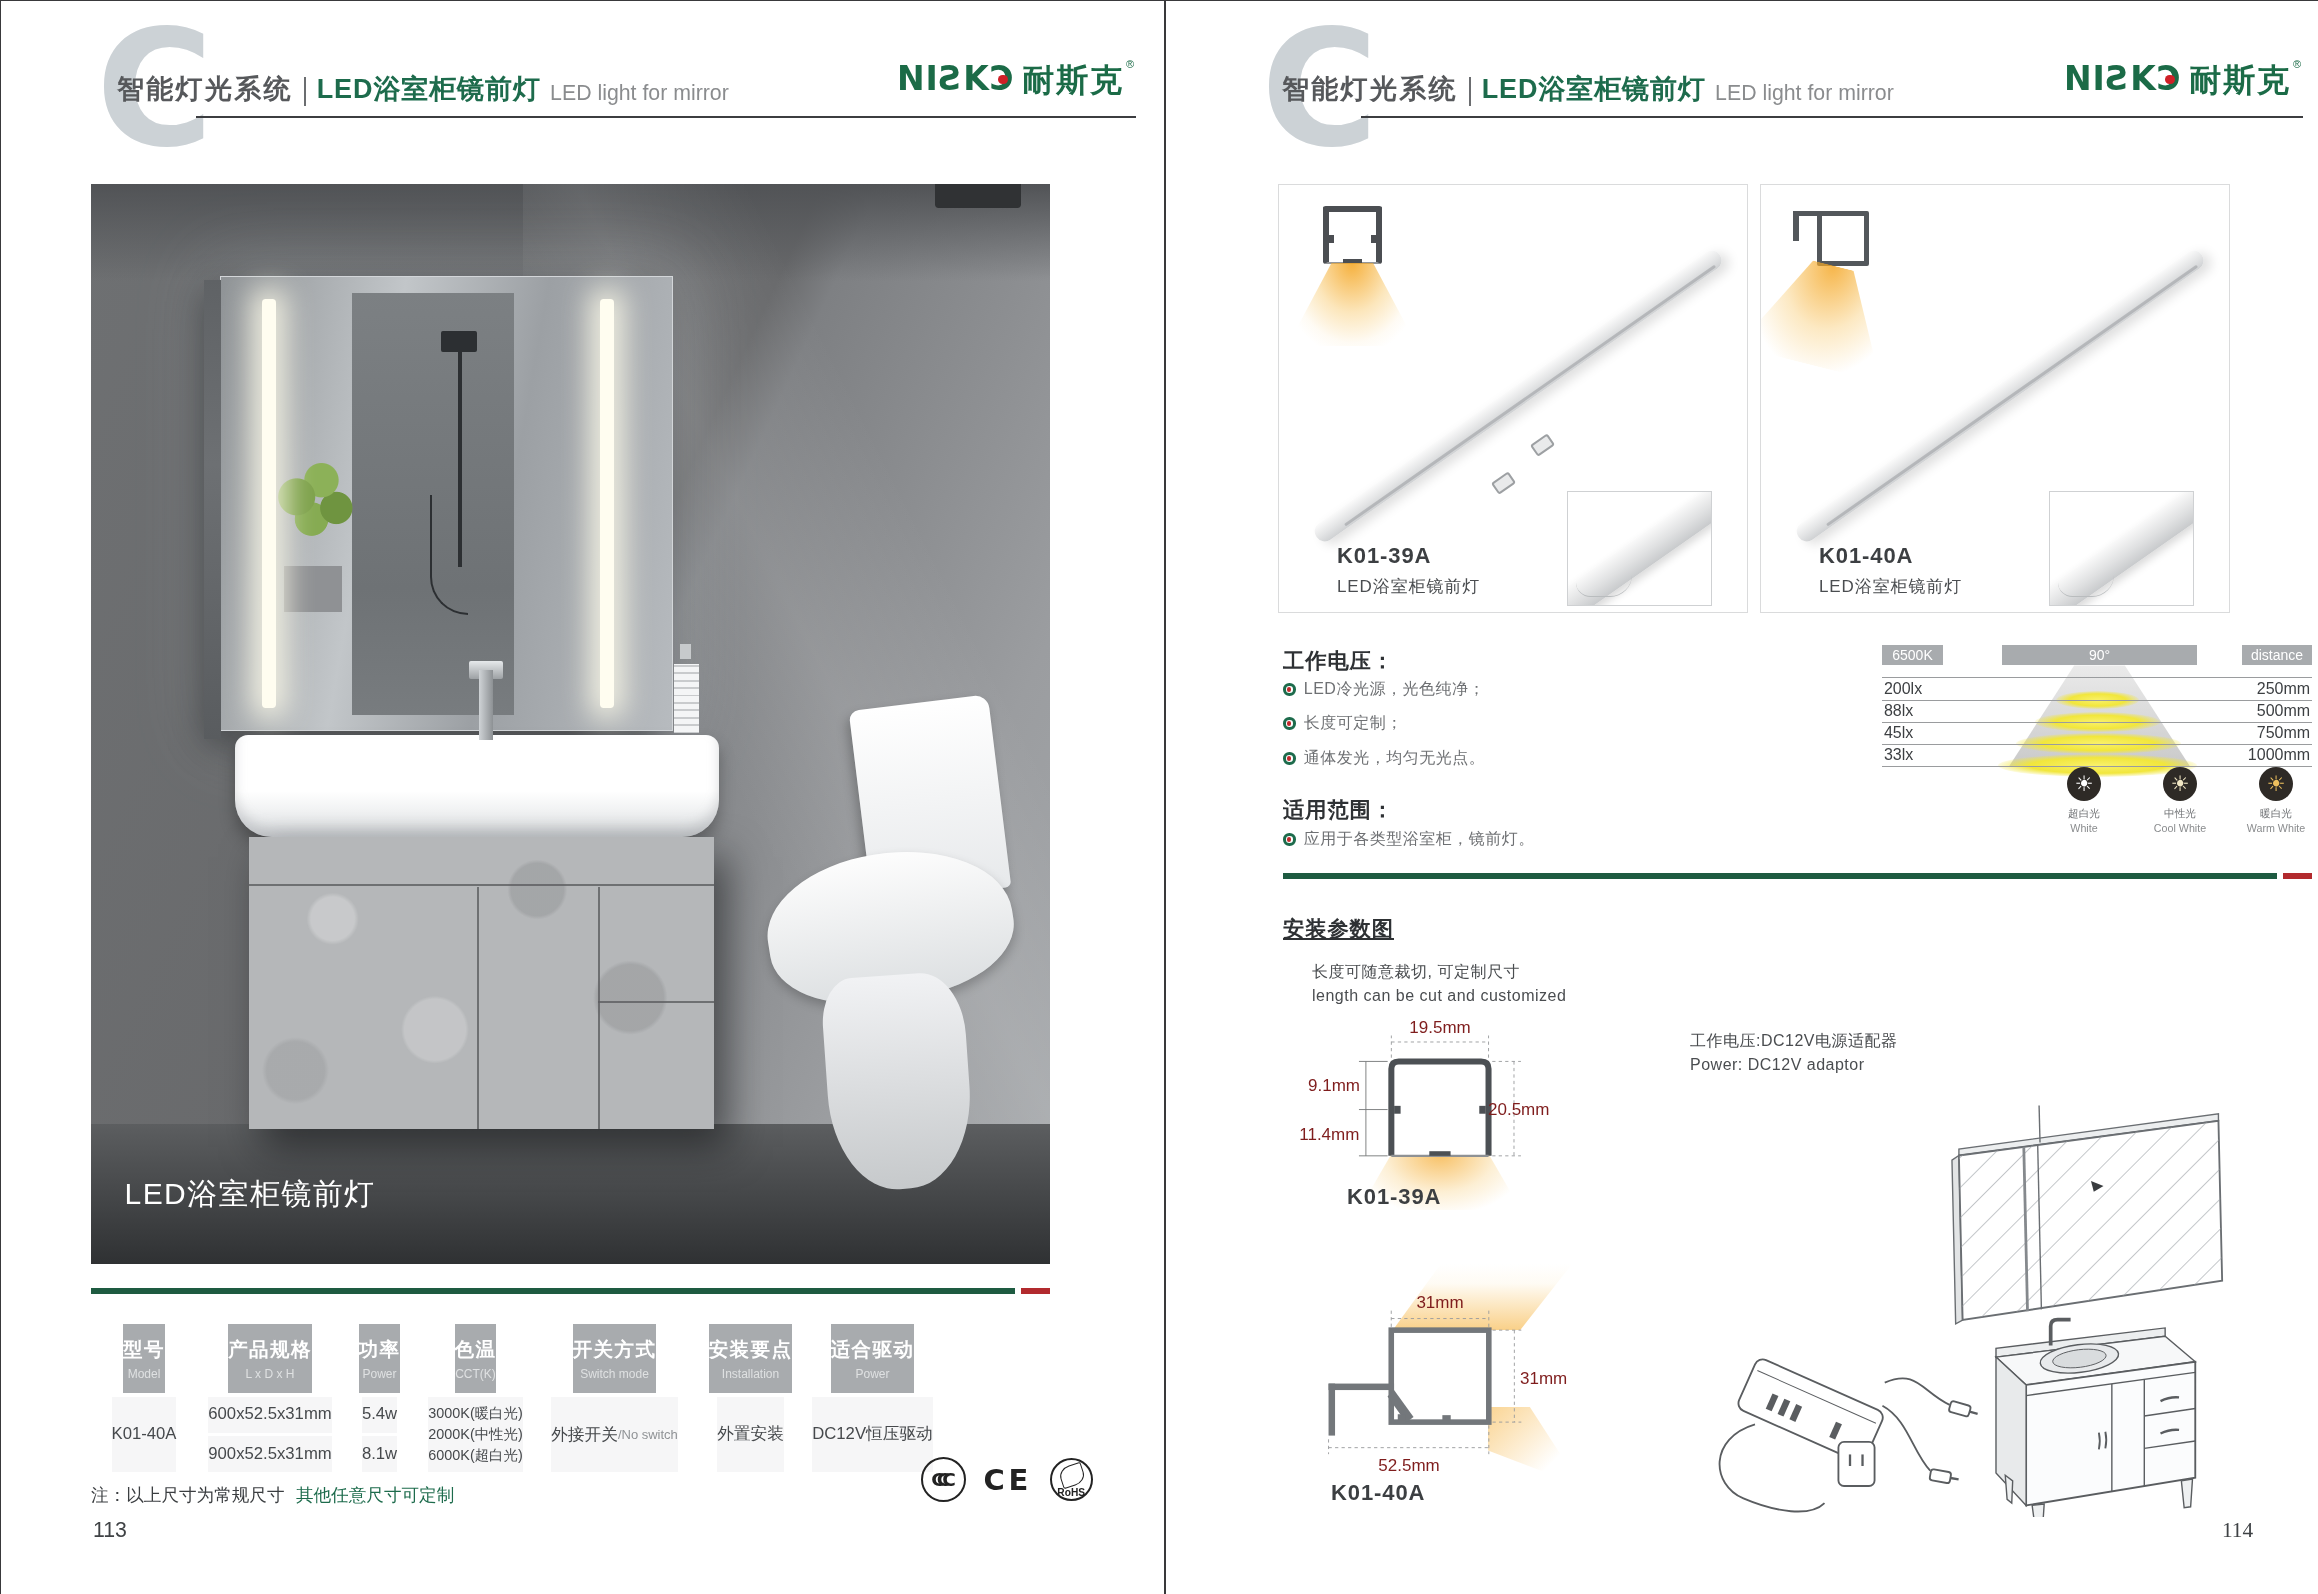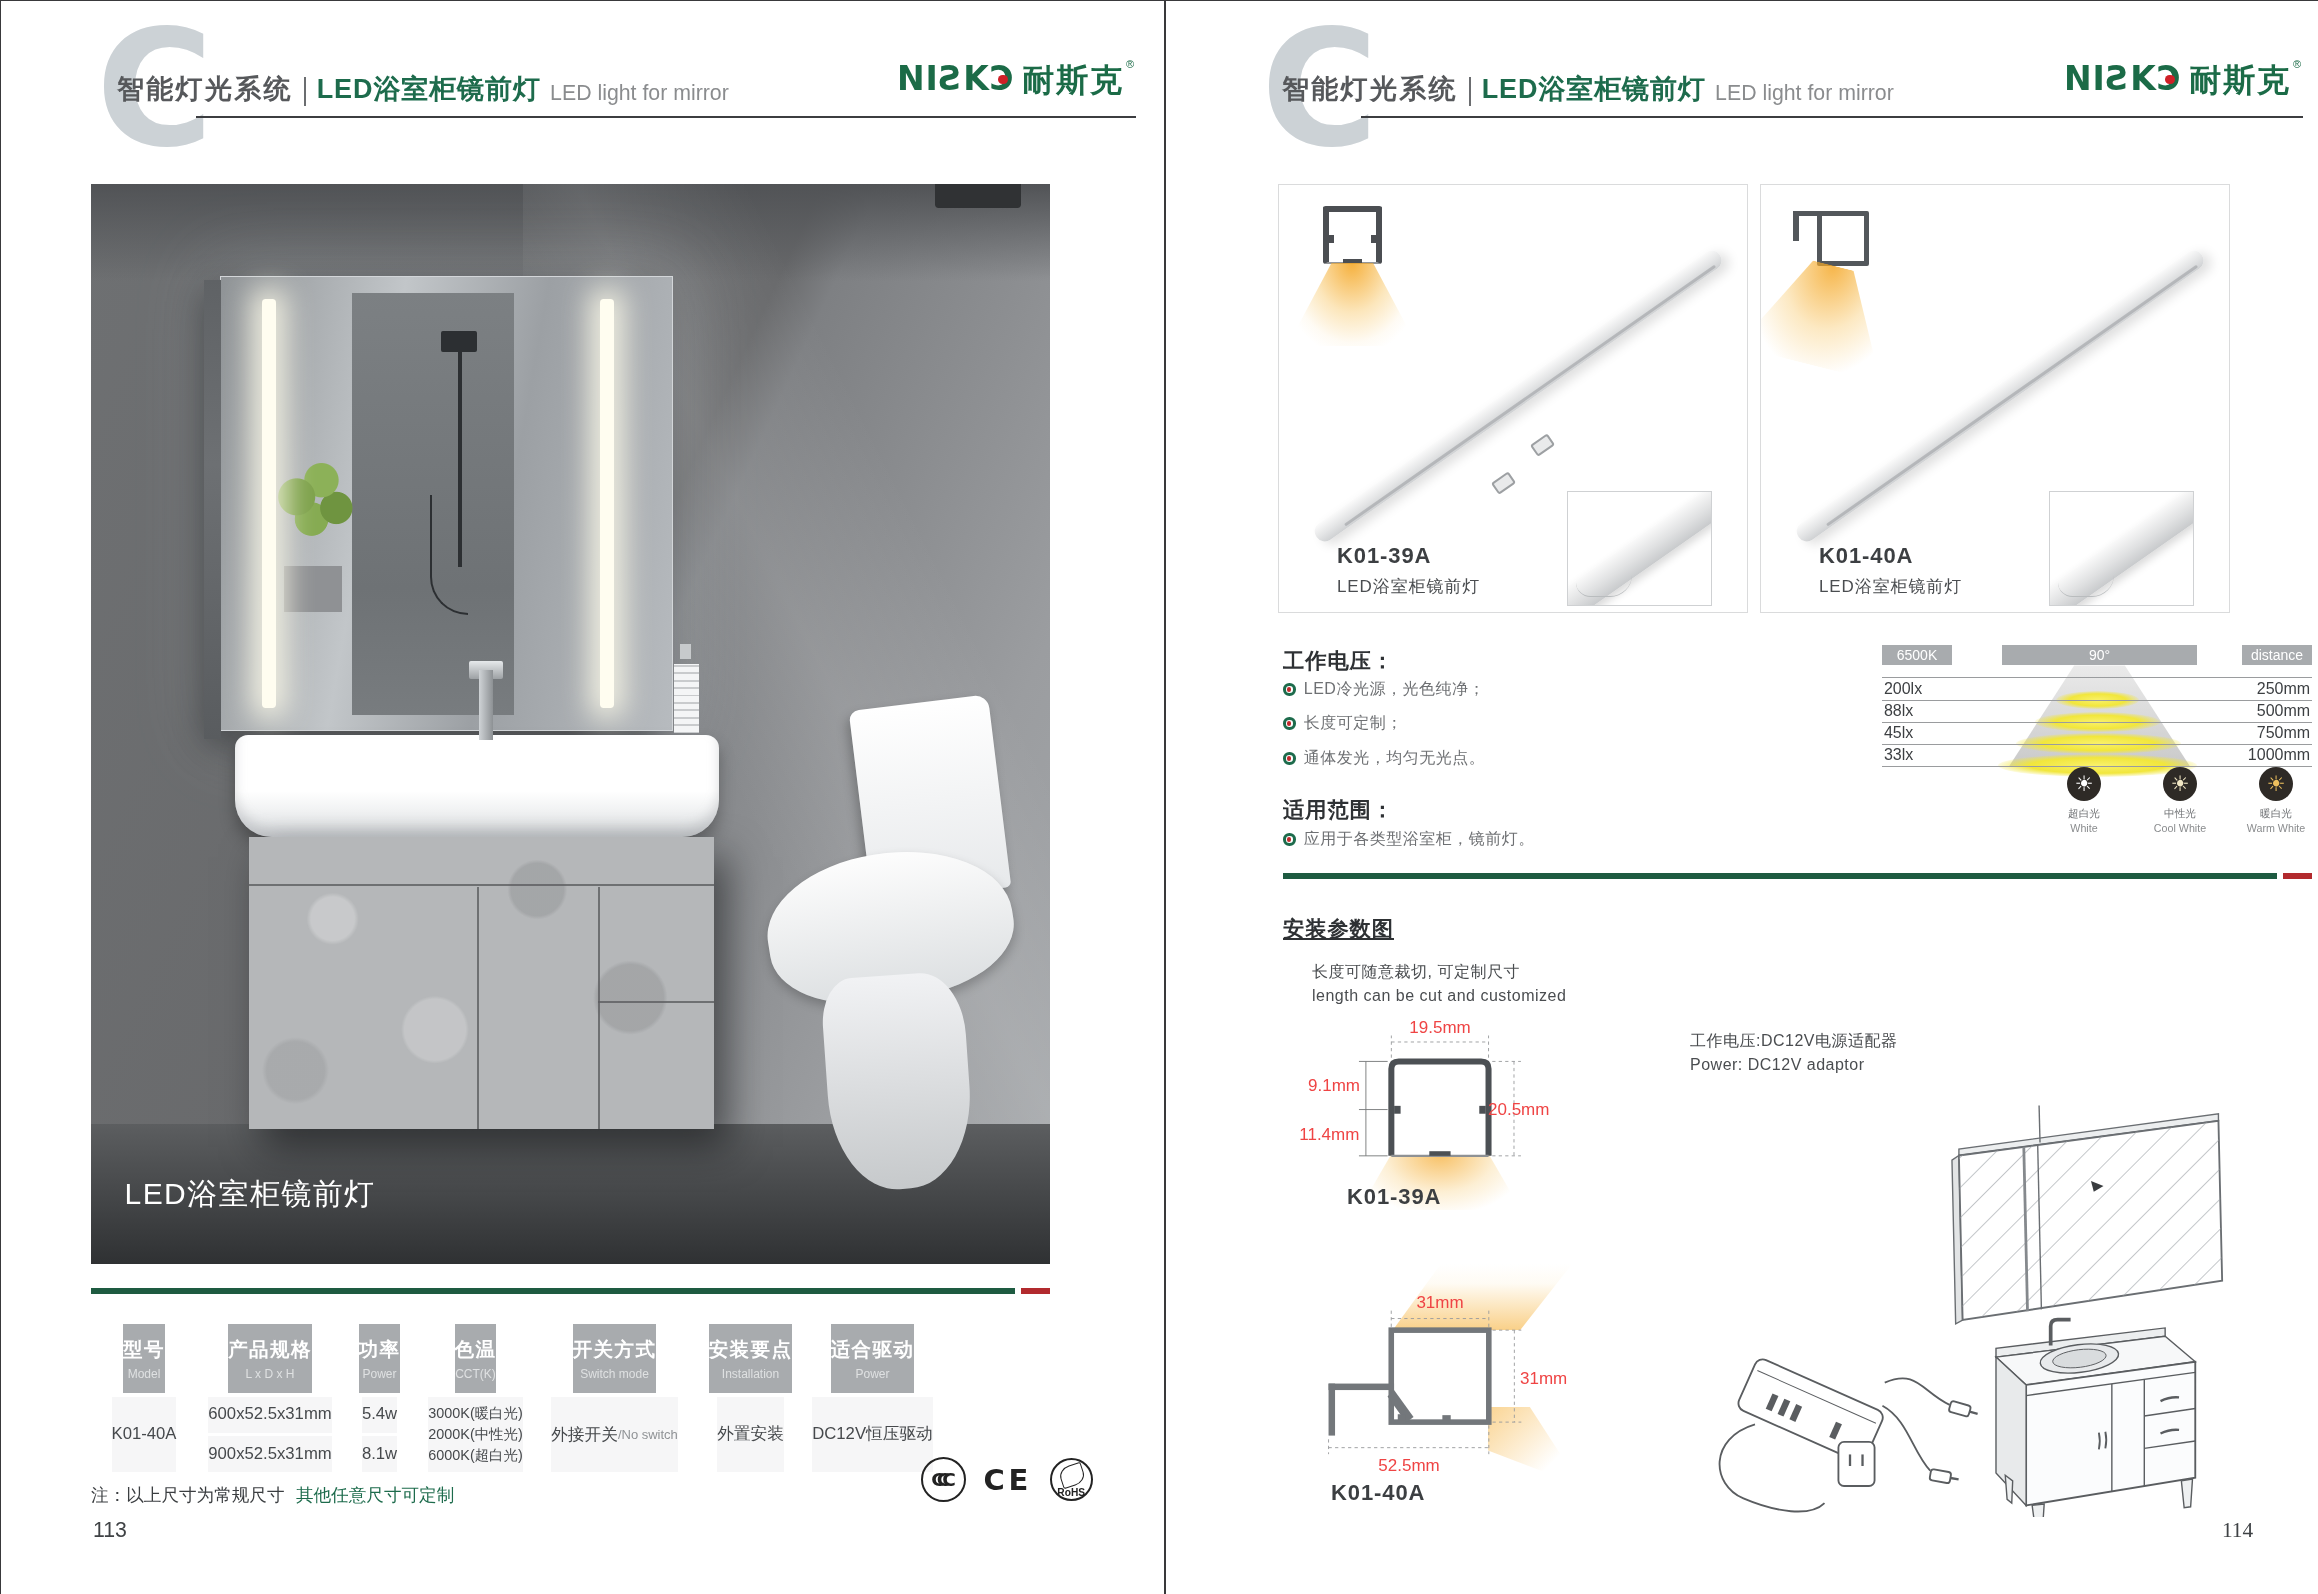--- a/index.html
+++ b/index.html
@@ -170,21 +170,21 @@
   .b-ico{width:12.5px;height:12.5px;border-radius:50%;border:3.2px solid #1d6b4c;background:#fff;
     position:relative;box-sizing:border-box;flex:none;}
   .b-ico::after{content:"";position:absolute;left:50%;top:50%;width:4.2px;height:4.2px;margin:-2.1px 0 0 -2.1px;
     border-radius:50%;background:#c3292d;}
   .b-txt{font-size:16px;color:#6e7073;margin-left:8.3px;letter-spacing:0.5px;}
 
   
   .photom{position:absolute;left:716px;top:644px;width:430px;height:122px;}
   .ph-box{position:absolute;top:0;height:20.4px;background:#a8abae;color:#fff;font-size:14px;
     display:flex;align-items:center;justify-content:center;}
-  .ph-cct{left:0;width:70px;} .ph-ang{left:120px;width:195px;} .ph-dist{right:0;width:70px;}
+  .ph-cct{left:0;width:61px;} .ph-ang{left:120px;width:195px;} .ph-dist{right:0;width:70px;}
   .ph-cone{position:absolute;left:127px;top:20.4px;width:181px;height:101px;
     background:linear-gradient(rgba(128,128,128,.16),rgba(128,128,128,.42));
     clip-path:polygon(36% 0,64% 0,100% 100%,0 100%);}
   .ph-row{position:absolute;left:0;width:100%;height:22px;border-bottom:1.4px solid #9a9c9e;}
   .ph-row.first{border-top:1.4px solid #9a9c9e;}
   .ph-lux{position:absolute;left:1.9px;bottom:1.9px;font-size:16px;color:#3c3f42;}
   .ph-mm{position:absolute;right:1.9px;bottom:1.9px;font-size:16px;color:#3c3f42;}
   .ph-ell{position:absolute;border-radius:50%;
     background:radial-gradient(ellipse at center,#f9f16b 0%,#f1e63c 48%,rgba(241,230,60,.25) 68%,rgba(241,230,60,0) 74%);}
 
@@ -194,21 +194,21 @@
   .ct-c{width:34px;height:34px;border-radius:50%;background:#2e2a26;display:flex;
     align-items:center;justify-content:center;}
   .ct-c span{font-size:21.3px;line-height:1;font-family:"DejaVu Sans",sans-serif;}
   .ct0 span{color:#ffffff;} .ct1 span{color:#f2e8c6;} .ct2 span{color:#eec05e;}
   .ct-zh{font-size:10.7px;color:#6e7073;margin-top:5.6px;}
   .ct-en{font-size:10.7px;color:#8a8c8e;margin-top:1.9px;}
 
   
   .cuttxt{position:absolute;font-size:16px;color:#4a4d50;letter-spacing:0.5px;}
   .dimwrap{position:absolute;overflow:visible;}
-  .dlabel{position:absolute;font-size:17px;color:#ef4444;white-space:nowrap;}
+  .dlabel{position:absolute;font-size:17px;color:#7f1d1d;white-space:nowrap;}
   .dmodel{position:absolute;font-size:22px;font-weight:bold;color:#3c3f42;letter-spacing:0.9px;}
   .fan-d39{position:absolute;left:56px;top:137px;width:162px;height:56px;
     background:radial-gradient(ellipse at 50% 0%,rgba(244,163,28,.68) 0%,rgba(248,205,120,.32) 48%,rgba(250,225,170,0) 78%);
     clip-path:polygon(20% 0,80% 0,100% 100%,0 100%);}
   .fan-d40{position:absolute;left:70px;top:-22px;width:199px;height:66px;
     background:linear-gradient(to top,rgba(245,170,40,.55),rgba(250,222,160,.12) 70%,rgba(250,222,160,0));
     clip-path:polygon(10% 100%,34% 0,100% 0,74% 100%);}
   .fan-d40b{position:absolute;left:185px;top:121px;width:93px;height:79px;
     background:linear-gradient(135deg,rgba(245,170,40,.5),rgba(250,222,160,0) 70%);
     clip-path:polygon(0 0,45% 0,100% 100%,0 55%);}

